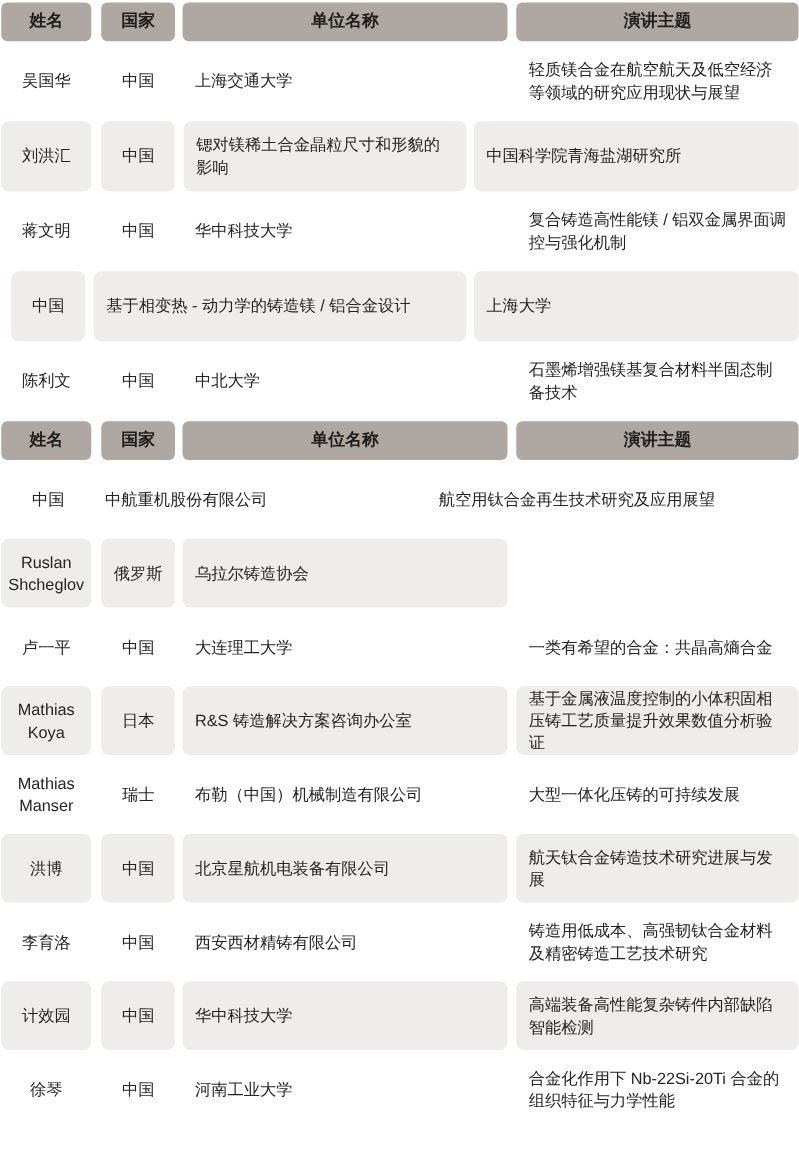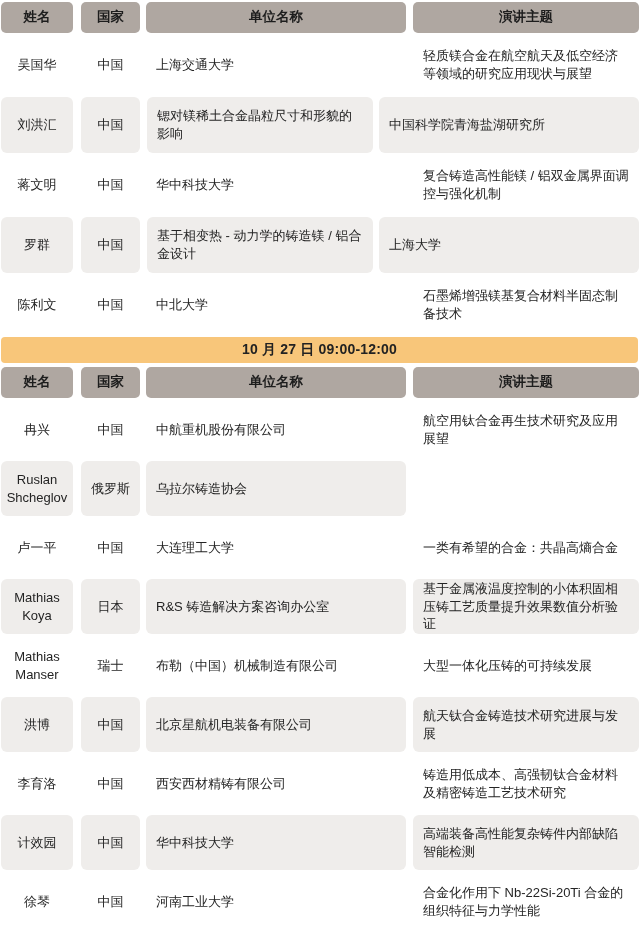--- a/index.html
+++ b/index.html
@@ -61,42 +61,39 @@
         <div class="cell c-topic">锶对镁稀土合金晶粒尺寸和形貌的影响</div>
         <div class="cell c-org">中国科学院青海盐湖研究所</div>
       </div>
       <div class="row data-row">
         <div class="cell c-name">蒋文明</div>
         <div class="cell c-country">中国</div>
         <div class="cell c-org">华中科技大学</div>
         <div class="cell c-topic">复合铸造高性能镁 / 铝双金属界面调控与强化机制</div>
       </div>
       <div class="row data-row alt">
-        <div class="cell c-name">罗群</div>
         <div class="cell c-country">中国</div>
         <div class="cell c-topic">基于相变热 - 动力学的铸造镁 / 铝合金设计</div>
         <div class="cell c-org">上海大学</div>
       </div>
       <div class="row data-row">
         <div class="cell c-name">陈利文</div>
         <div class="cell c-country">中国</div>
         <div class="cell c-org">中北大学</div>
         <div class="cell c-topic">石墨烯增强镁基复合材料半固态制备技术</div>
       </div>
     </div>
-  <div class="banner">10 月 27 日 09:00-12:00</div>
   <div class="section" data-section-index="1">
       <div class="row header-row">
         <div class="cell c-name">姓名</div>
         <div class="cell c-country">国家</div>
         <div class="cell c-org">单位名称</div>
         <div class="cell c-topic">演讲主题</div>
       </div>
       <div class="row data-row">
-        <div class="cell c-name">冉兴</div>
         <div class="cell c-country">中国</div>
         <div class="cell c-org">中航重机股份有限公司</div>
         <div class="cell c-topic">航空用钛合金再生技术研究及应用展望</div>
       </div>
       <div class="row data-row alt">
         <div class="cell c-name">Ruslan Shcheglov</div>
         <div class="cell c-country">俄罗斯</div>
         <div class="cell c-org">乌拉尔铸造协会</div>
       </div>
       <div class="row data-row">

